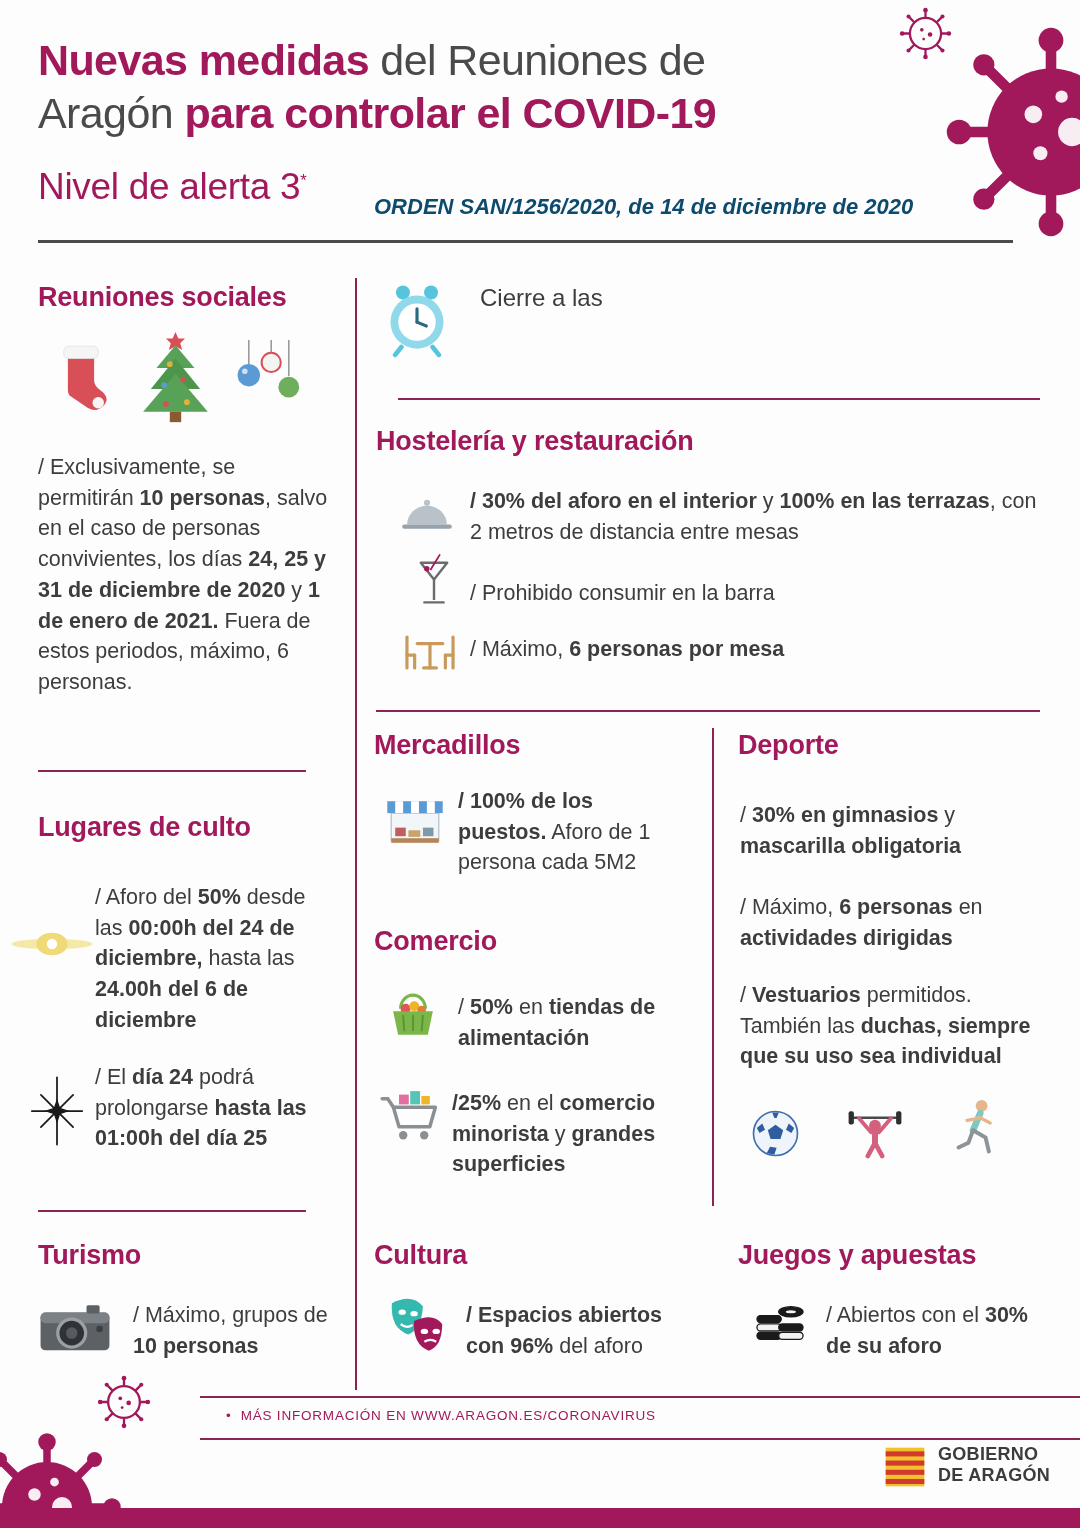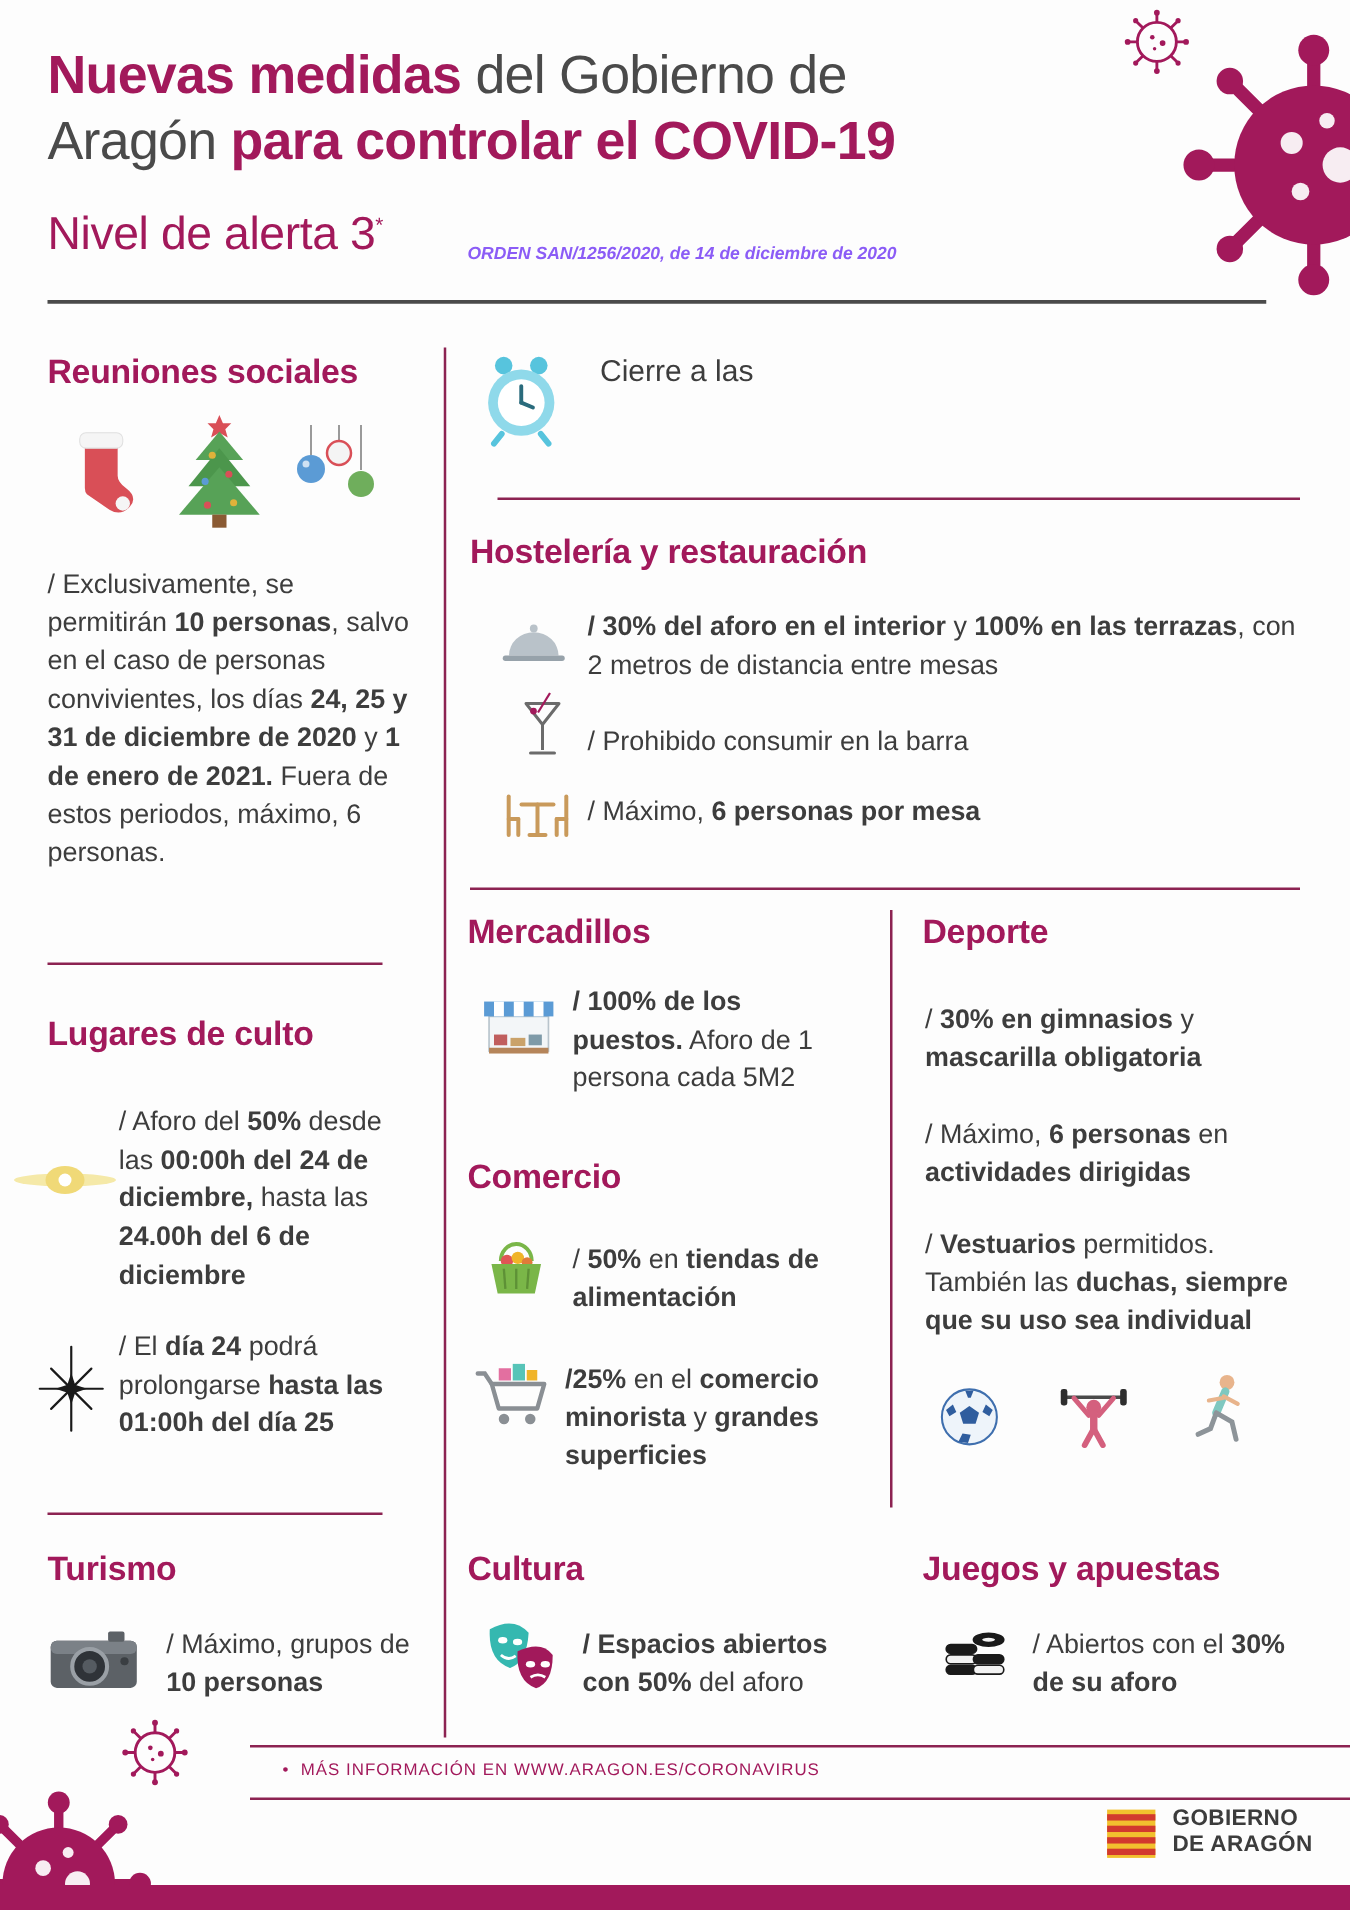--- a/index.html
+++ b/index.html
@@ -4,21 +4,21 @@
 <style>
   *{margin:0;padding:0;box-sizing:border-box}
   html,body{background:#ffffff}
   body{font-family:"Liberation Sans","DejaVu Sans",sans-serif;}
   .page{position:relative;width:1080px;height:1528px;background:#fdfdfd;overflow:hidden;margin:0 auto}
   .abs{position:absolute}
   .title{font-size:43px;line-height:1.24;color:#4a4a4a;font-weight:400;letter-spacing:-0.6px}
   .title .mag{color:var(--accent,#a2195b);font-weight:700}
   .alert{font-size:37px;color:var(--accent,#a2195b);font-weight:400;letter-spacing:-0.3px}
   .alert sup{font-size:0.45em;vertical-align:super}
-  .order{font-style:italic;font-weight:700;font-size:14px;color:#8b5cf6}
+  .order{font-style:italic;font-weight:700;font-size:22px;color:#0c4a6e}
   .h2{color:var(--accent,#a2195b);font-weight:700;font-size:27px;letter-spacing:-0.2px}
   .body{font-size:21.5px;line-height:1.43;color:var(--text,#3d3d3d)}
   .body .b{font-weight:700}
   .hline{background:var(--divider,#8c2352);height:2px}
   .vline{background:var(--divider,#8c2352);width:2px}
   .header-rule{background:#4b4b4b;height:3px}
   .closure-intro{font-size:24px;font-weight:400;color:#3d3d3d}
   .closure-row{display:flex;align-items:baseline;gap:12px;white-space:nowrap}
   .closure-time{font-size:37px;font-weight:700;color:var(--accent,#a2195b)}
   .closure-rest{font-size:22px;font-weight:700;color:#3d3d3d}
@@ -261,21 +261,21 @@
       <rect x="8" y="56" width="84" height="11"></rect>
       <rect x="8" y="76" width="84" height="11"></rect>
     </g>
   </symbol>
 </defs>
 </svg>
 
 <div class="page">
 
   <h1 class="abs title" style="left:38px;top:34px;width:830px">
-    <span class="mag">Nuevas medidas</span><span> del Gobierno de</span><br>
+    <span class="mag">Nuevas medidas</span><span> del Reuniones de</span><br>
     <span>Aragón </span><span class="mag">para controlar el COVID-19</span>
   </h1>
   <div class="abs alert" style="left:38px;top:166px">
     <span>Nivel de alerta 3</span><sup>*</sup>
   </div>
   <div class="abs order" style="left:374px;top:194px">ORDEN SAN/1256/2020, de 14 de diciembre de 2020</div>
   <div class="abs header-rule" style="left:38px;top:240px;width:975px"></div>
 
   <svg class="abs icon" style="left:898px;top:6px;width:55px;height:55px;color:#a2195b">
       <use href="#sym-virus-o"></use>
@@ -354,21 +354,21 @@
   <p class="abs body" style="left:458px;top:992px;width:235px"><span>/ </span><span class="b">50%</span><span> en </span><span class="b">tiendas de alimentación</span></p>
   <svg class="abs icon" style="left:378px;top:1082px;width:70px;height:70px">
       <use href="#sym-cart"></use>
     </svg>
   <p class="abs body" style="left:452px;top:1088px;width:245px"><span class="b">/25%</span><span> en el </span><span class="b">comercio minorista</span><span> y </span><span class="b">grandes superficies</span></p>
 
   <h2 class="abs h2" style="left:374px;top:1240px">Cultura</h2>
   <svg class="abs icon" style="left:380px;top:1290px;width:74px;height:74px">
       <use href="#sym-masks"></use>
     </svg>
-  <p class="abs body" style="left:466px;top:1300px;width:220px"><span class="b">/ Espacios abiertos con 50%</span><span> del aforo</span></p>
+  <p class="abs body" style="left:466px;top:1300px;width:220px"><span class="b">/ Espacios abiertos con 96%</span><span> del aforo</span></p>
 
   <h2 class="abs h2" style="left:738px;top:730px">Deporte</h2>
   <p class="abs body" style="left:740px;top:800px;width:305px"><span>/ </span><span class="b">30% en gimnasios</span><span> y </span><span class="b">mascarilla obligatoria</span></p>
   <p class="abs body" style="left:740px;top:892px;width:305px"><span>/ Máximo, </span><span class="b">6 personas</span><span> en </span><span class="b">actividades dirigidas</span></p>
   <p class="abs body" style="left:740px;top:980px;width:315px"><span>/ </span><span class="b">Vestuarios</span><span> permitidos. También las </span><span class="b">duchas, siempre que su uso sea individual</span></p>
   <svg class="abs icon" style="left:748px;top:1106px;width:55px;height:55px">
       <use href="#sym-ball"></use>
     </svg>
   <svg class="abs icon" style="left:842px;top:1098px;width:66px;height:66px">
       <use href="#sym-lifter"></use>

